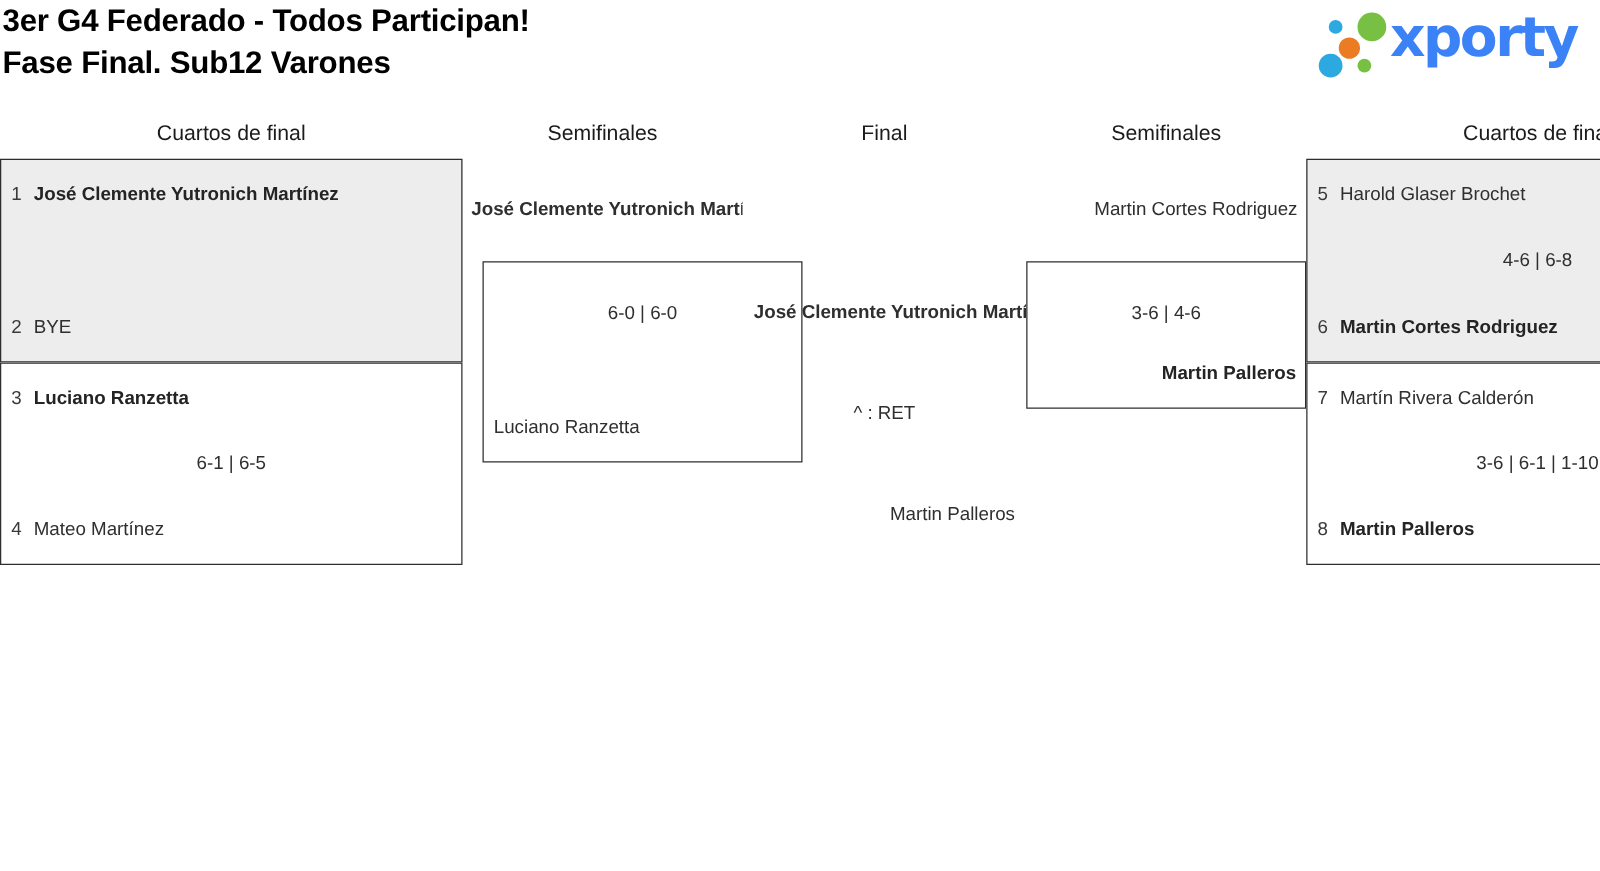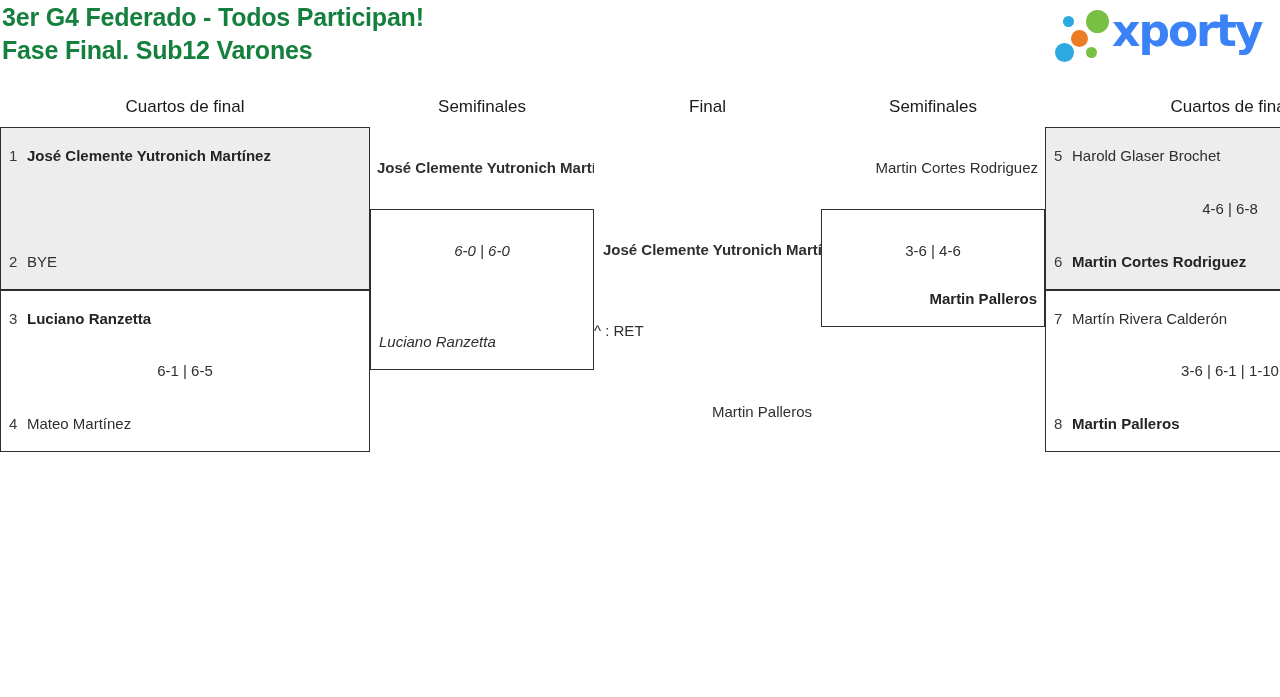--- a/index.html
+++ b/index.html
@@ -1,20 +1,20 @@
 <!DOCTYPE html>
 <html><head>
 <meta charset="utf-8">
 <style>
   html,body{margin:0;padding:0;background:#fff;}
   #stage{
     position:relative;width:1280px;height:697px;overflow:hidden;background:#ffffff;
     font-family:"Liberation Sans","DejaVu Sans",sans-serif;color:#2f2f2f;
   }
-  .title-line{position:absolute;left:2px;font-size:25px;line-height:33px;font-weight:700;color:#15803d;letter-spacing:-0.2px;white-space:nowrap;}
+  .title-line{position:absolute;left:2px;font-size:25px;line-height:33px;font-weight:700;color:#000000;letter-spacing:-0.2px;white-space:nowrap;}
   .t1{top:1px;} .t2{top:34px;}
 
   
   .logo{position:absolute;left:1054px;top:8px;width:226px;height:62px;}
   .dot{position:absolute;border-radius:50%;}
   .d-blue-s{left:8.5px;top:7.5px;width:11px;height:11px;background:#2BA9E0;}
   .d-green-l{left:31.5px;top:1.5px;width:23px;height:23px;background:#77C043;}
   .d-orange{left:16.5px;top:21.5px;width:17px;height:17px;background:#EB7C24;}
   .d-blue-l{left:0.5px;top:34.5px;width:19px;height:19px;background:#2BA9E0;}
   .d-green-s{left:31.5px;top:38.5px;width:11px;height:11px;background:#77C043;}
@@ -23,40 +23,40 @@
   
   .colhead{position:absolute;top:97px;height:20px;line-height:20px;text-align:center;font-weight:400;font-size:17px;color:#1b1b1b;white-space:nowrap;}
   .ch1{left:0;width:370px;} .ch2{left:370px;width:224px;} .ch3{left:594px;width:227px;}
   .ch4{left:821px;width:224px;} .ch5{left:1045px;width:370px;}
 
   
   .box{position:absolute;border:1px solid #2e2e2e;box-sizing:border-box;background:#ffffff;}
   .box.shaded{background:#ededed;}
   .b-qf1{left:0;top:127px;width:370px;height:163px;}
   .b-qf2{left:0;top:290px;width:370px;height:162px;}
-  .b-sf1{left:370px;top:209px;width:224px;height:161px;font-style:italic;}
+  .b-sf1{left:386px;top:209px;width:256px;height:161px;}
   .b-sf2{left:821px;top:209px;width:224px;height:118px;}
   .b-qf3{left:1045px;top:127px;width:370px;height:163px;}
   .b-qf4{left:1045px;top:290px;width:370px;height:162px;}
 
   .prow{position:absolute;left:0;right:0;height:20px;line-height:20px;font-size:15px;display:flex;padding:0 7px 0 8px;box-sizing:border-box;}
   .prow.top{top:18px;} .prow.bottom{bottom:17px;}
   .seed{flex:0 0 18px;font-weight:400;color:#3a3a3a;}
   .pname{white-space:nowrap;overflow:hidden;flex:1 1 auto;}
   .r{text-align:right;}
   .bold{font-weight:700;color:#242424;}
   .score{position:absolute;left:0;right:0;top:50%;margin-top:-10px;height:20px;line-height:20px;text-align:center;font-size:15px;color:#2f2f2f;white-space:nowrap;}
   .score.hi{top:31px;margin-top:0;}
 
   
   .float-label{position:absolute;height:20px;line-height:20px;font-size:15px;white-space:nowrap;overflow:hidden;color:#2f2f2f;}
   .f-sf1{left:377px;top:158px;width:217px;}
   .f-sf2{left:820px;top:158px;width:218px;text-align:right;}
   .f-winner{left:603px;top:240px;width:218px;}
-  .f-score{left:594px;top:321px;width:227px;}
+  .f-score{left:594px;top:321px;width:227px;text-align:center;}
   .f-loser{left:594px;top:402px;width:218px;text-align:right;}
 </style>
 </head>
 <body>
 
 <div id="stage">
 
   <div class="title-line t1">3er G4 Federado - Todos Participan!</div>
   <div class="title-line t2">Fase Final. Sub12 Varones</div>
 

